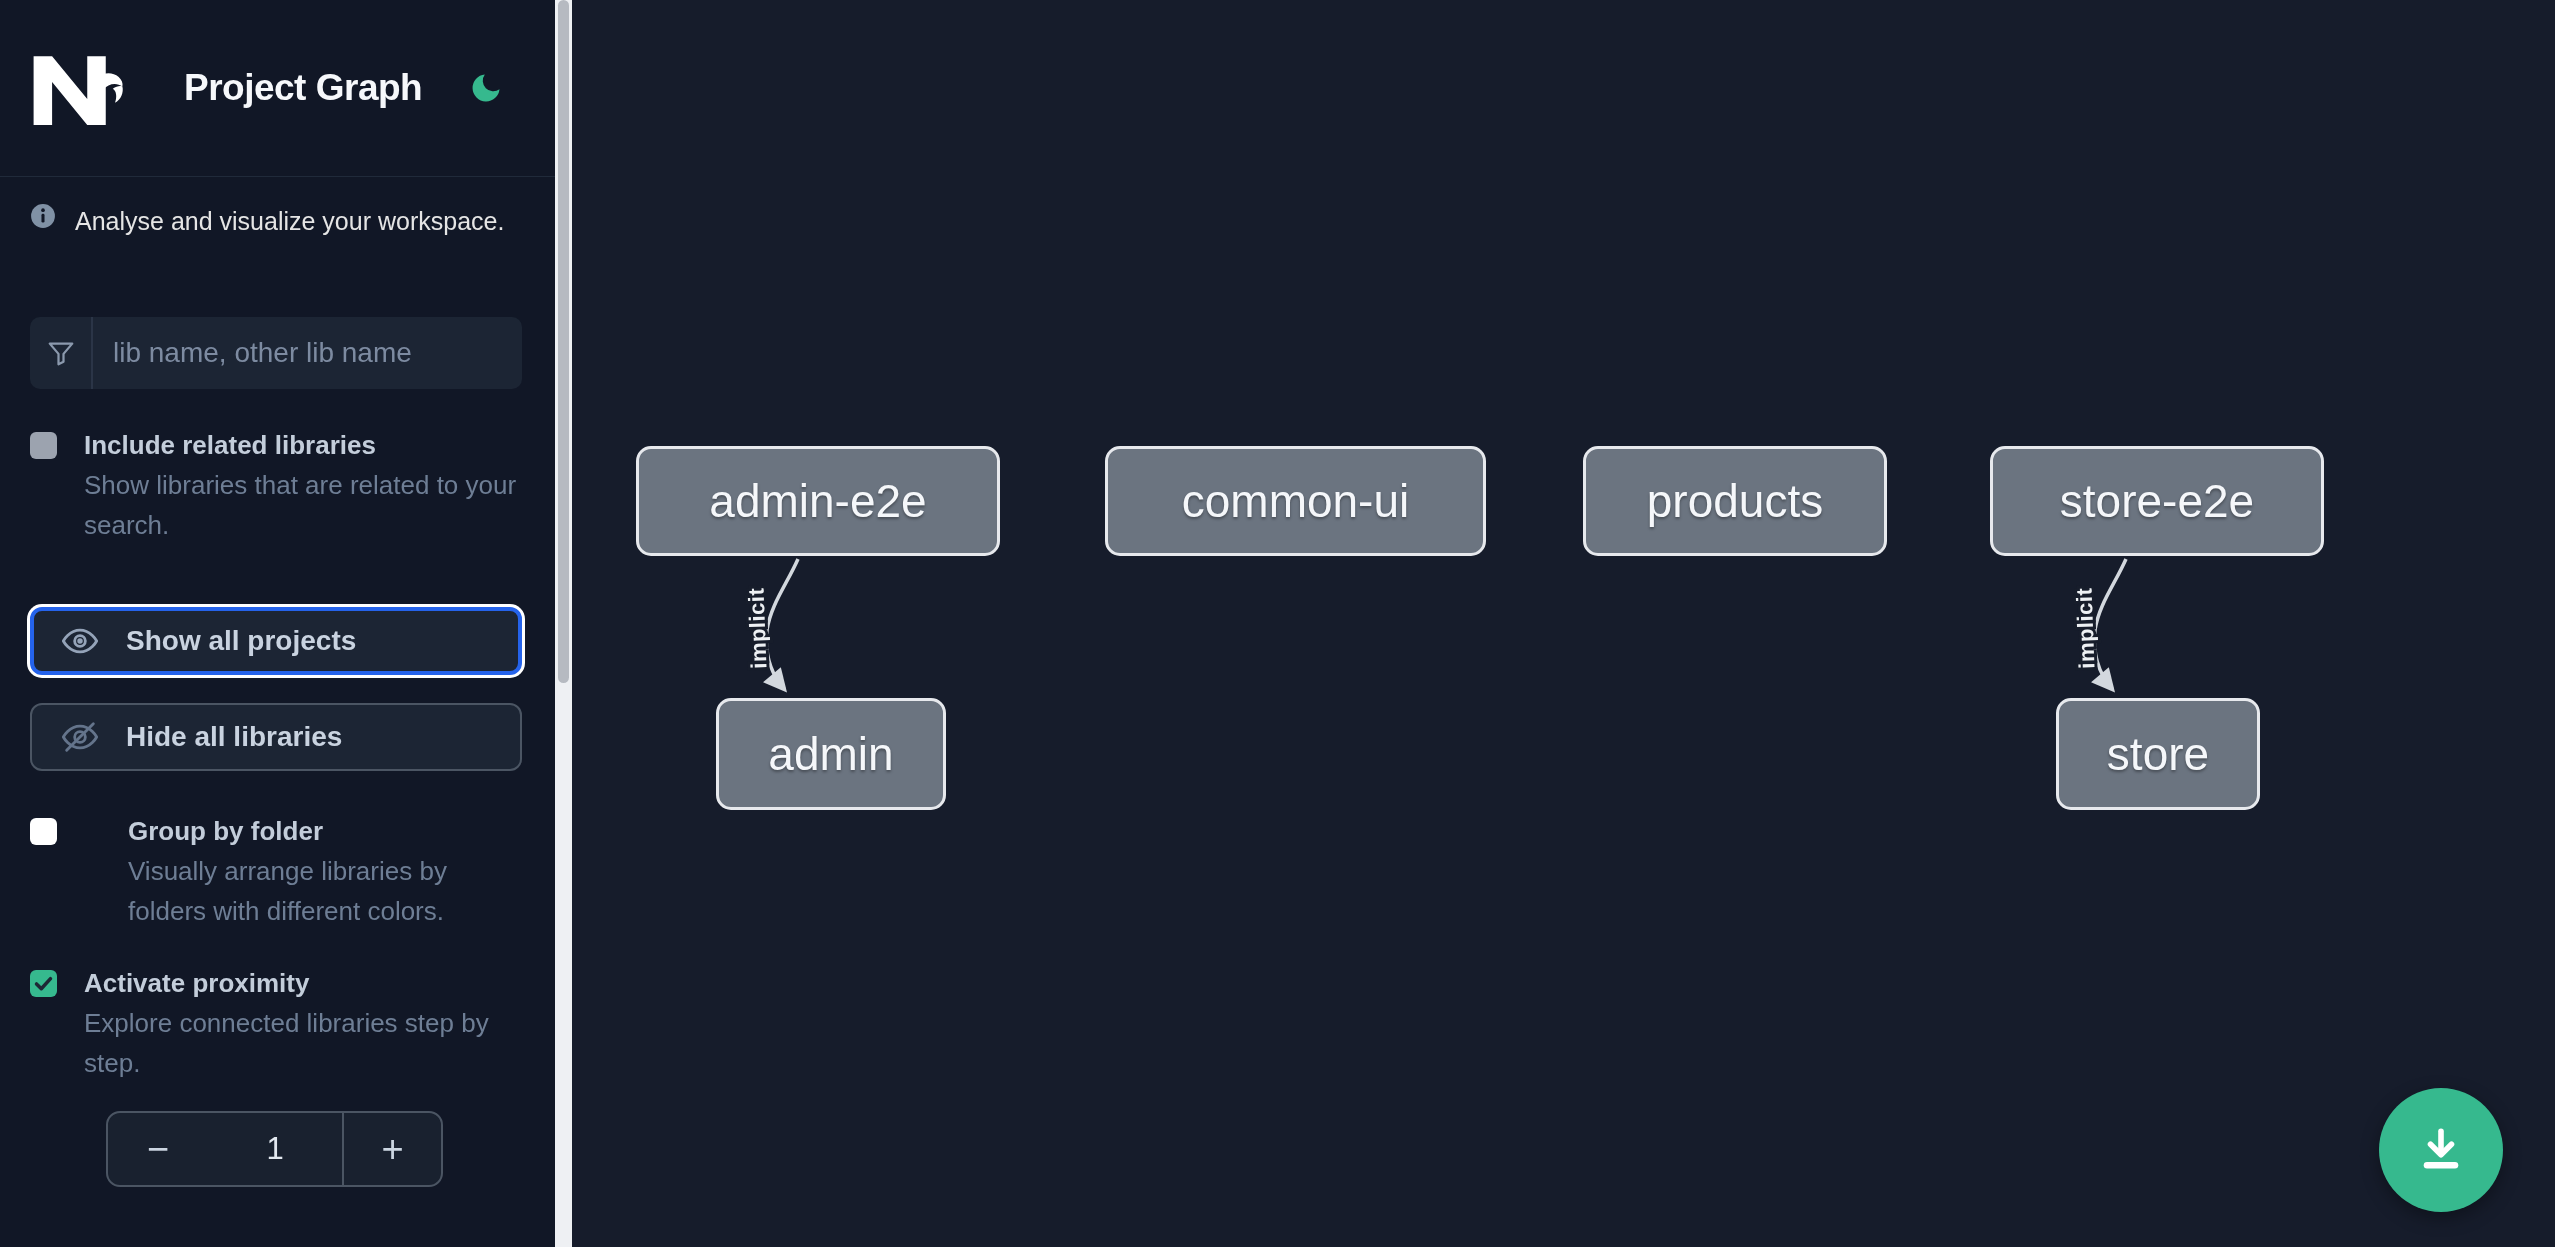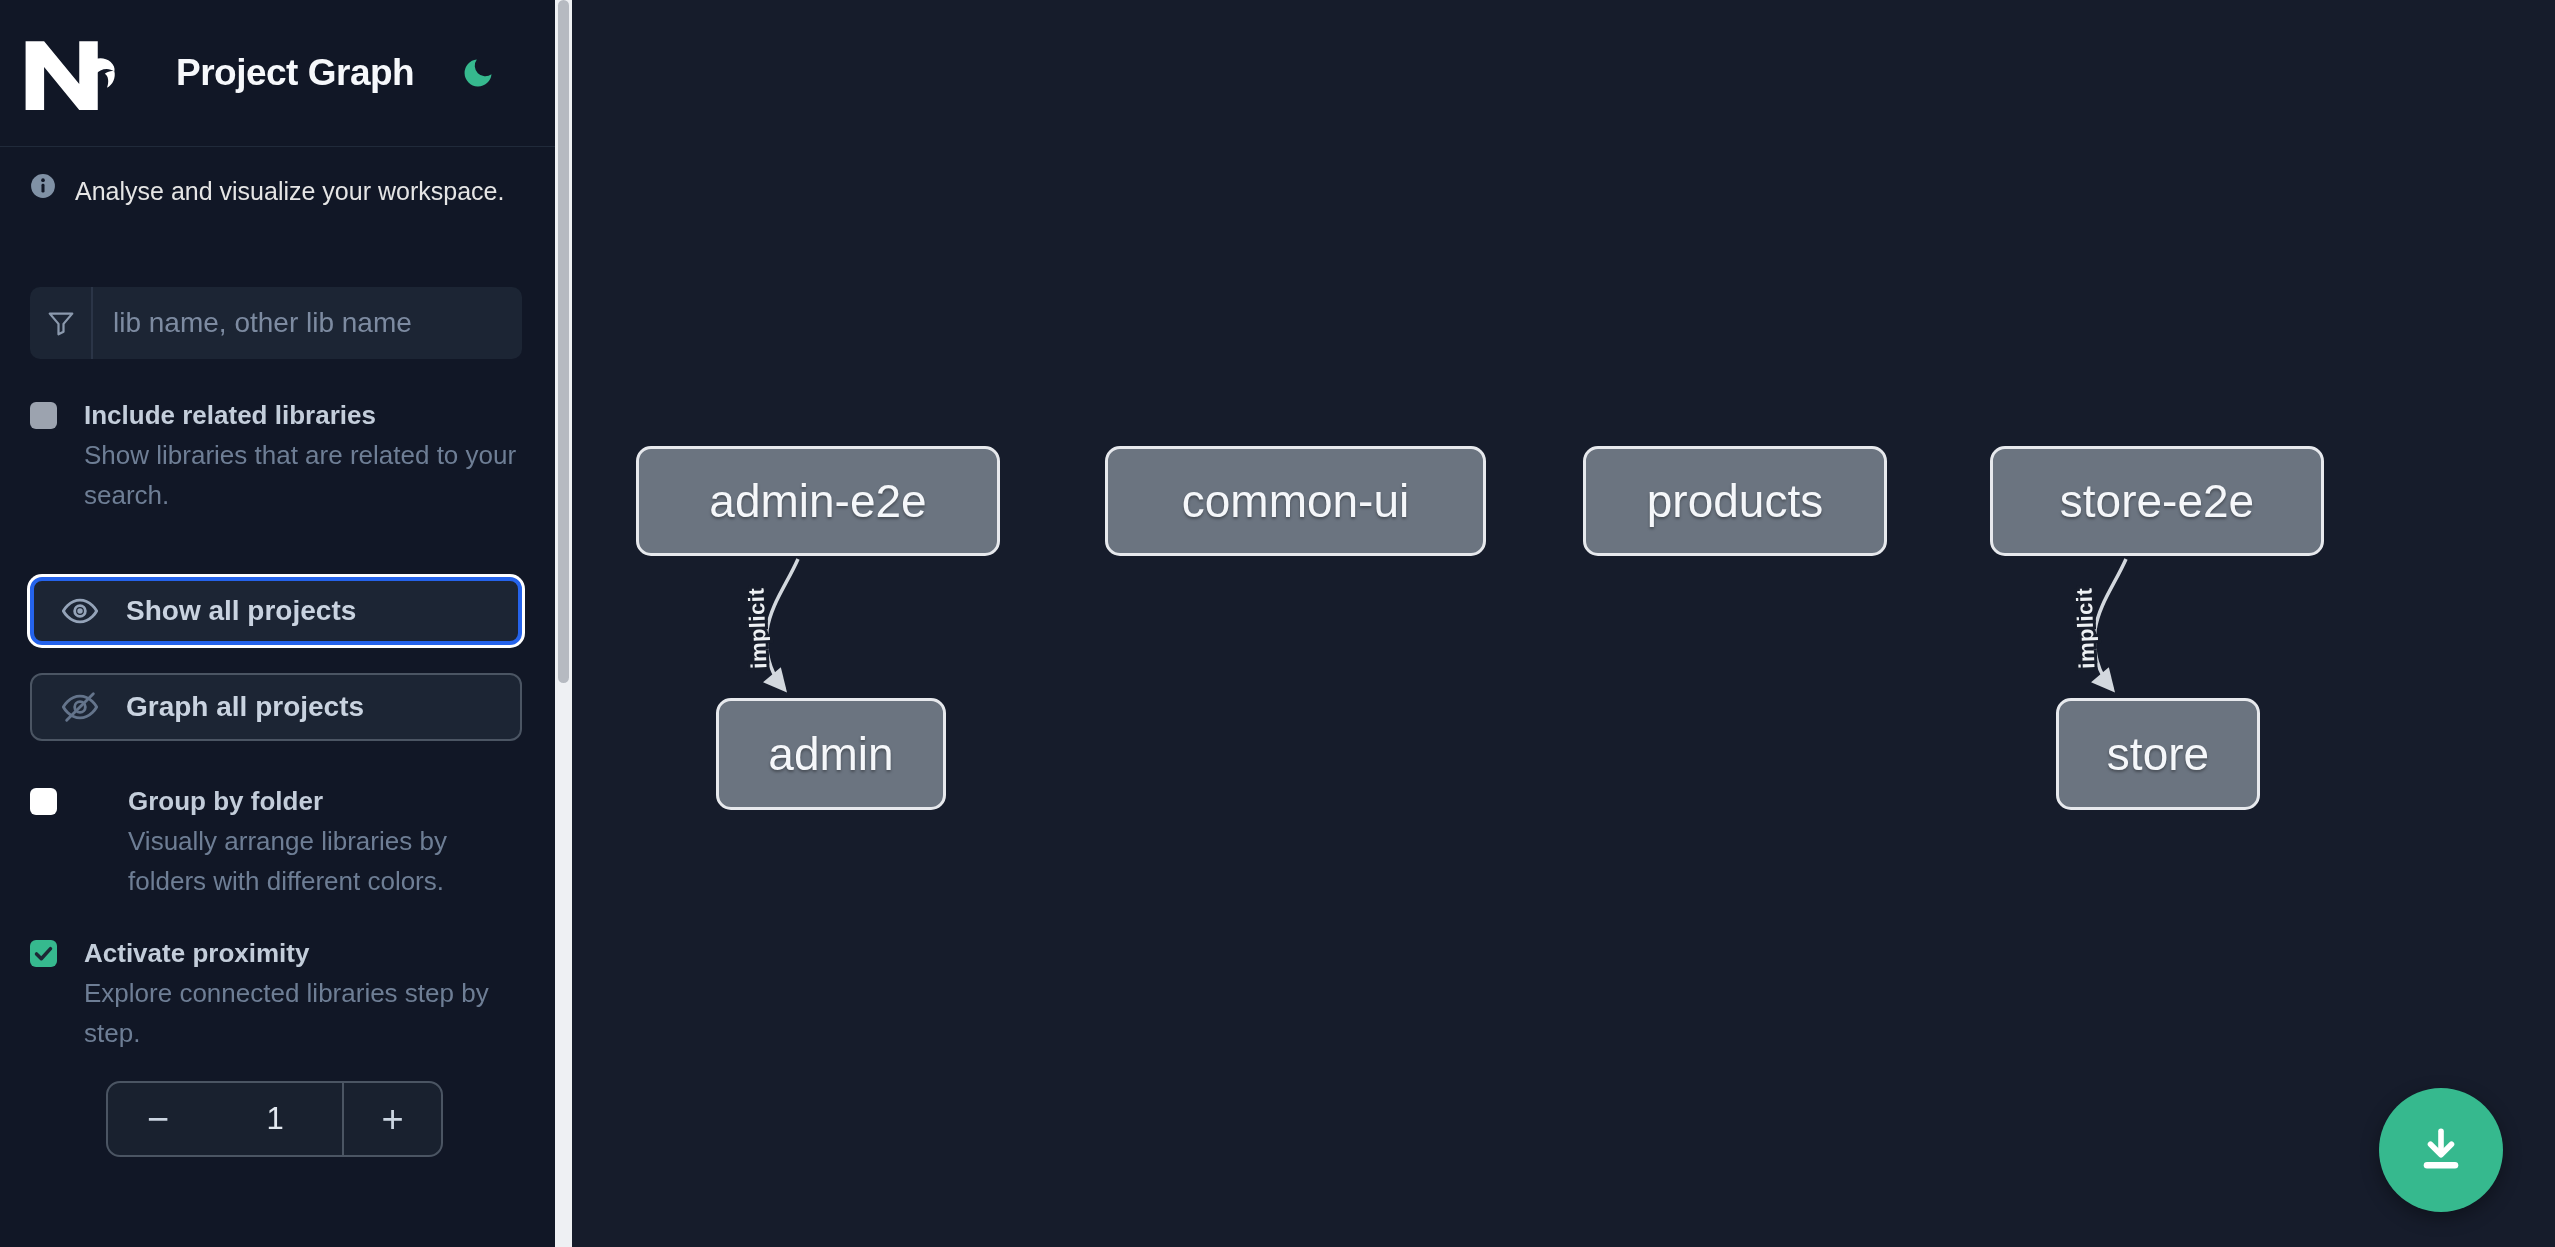--- a/index.html
+++ b/index.html
@@ -23,22 +23,22 @@
     color:var(--text-primary);
   }
   .app{position:relative;width:2555px;height:1247px;display:flex;}
 
   
   .sidebar{
     position:relative;width:555px;height:1247px;flex:0 0 555px;
     background:var(--sidebar-bg);
   }
   .sb-header{
-    height:147px;display:flex;align-items:center;
-    padding:0 22px;border-bottom:1px solid #202a3a;
+    height:177px;display:flex;align-items:center;
+    padding:0 30px;border-bottom:1px solid #202a3a;
   }
   .nx-logo{width:96px;height:74px;flex:0 0 auto;}
   .app-title{
     margin-left:58px;font-size:37px;font-weight:600;color:#f6f8fb;
     letter-spacing:-0.5px;white-space:nowrap;
   }
   .theme-btn{
     margin-left:44px;background:none;border:none;cursor:pointer;
     width:40px;height:40px;display:flex;align-items:center;justify-content:center;
   }
@@ -198,21 +198,21 @@
       </svg>
       <span class="sb-btn-label">Show all projects</span>
     </button>
 
     <button class="sb-btn">
       <svg width="40" height="40" viewBox="0 0 24 24" fill="none" stroke="#64748b" stroke-width="1.7" stroke-linecap="round" stroke-linejoin="round">
         <path d="M2 12s3.5-6.5 10-6.5S22 12 22 12s-3.5 6.5-10 6.5S2 12 2 12z"></path>
         <circle cx="12" cy="12" r="3.2"></circle>
         <line x1="4" y1="20" x2="20" y2="4"></line>
       </svg>
-      <span class="sb-btn-label">Graph all projects</span>
+      <span class="sb-btn-label">Hide all libraries</span>
     </button>
 
     <div class="check-row row-gap-lg">
       <span class="checkbox cb-unchecked"></span>
       <div class="check-text">
         <label class="check-label">Group by folder</label>
         <p class="check-desc">Visually arrange libraries by folders with different colors.</p>
       </div>
     </div>
 

